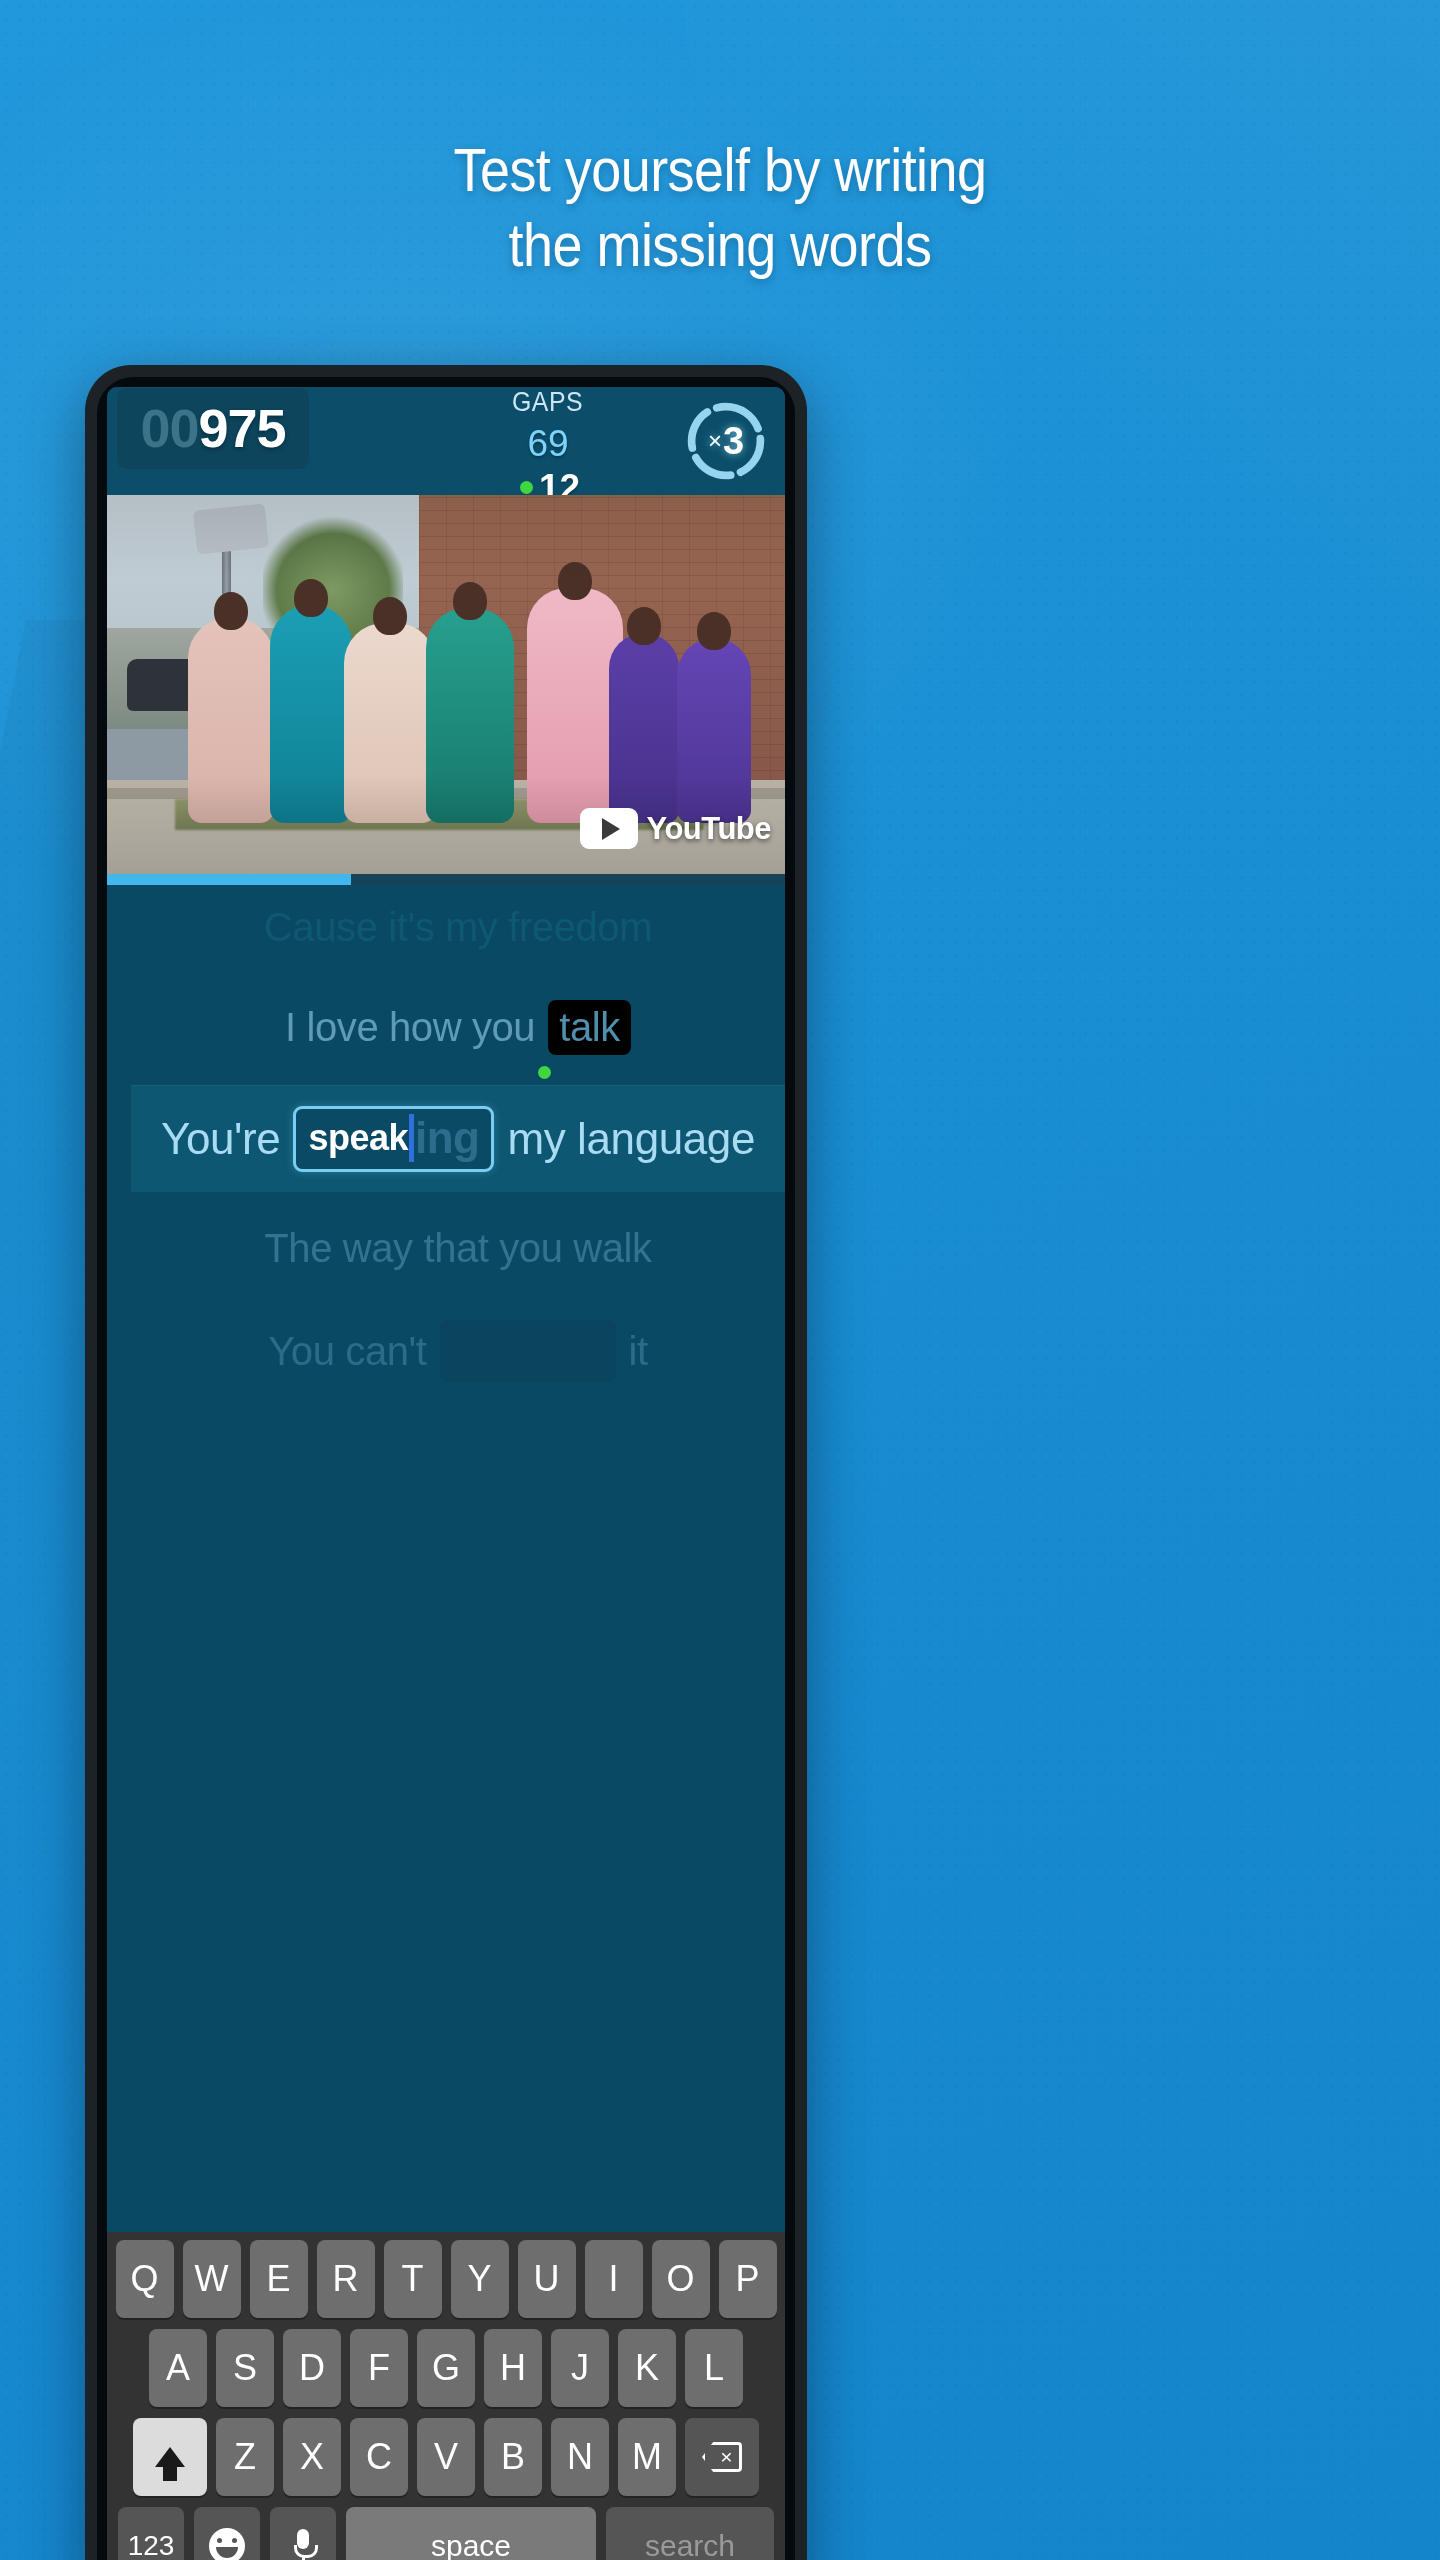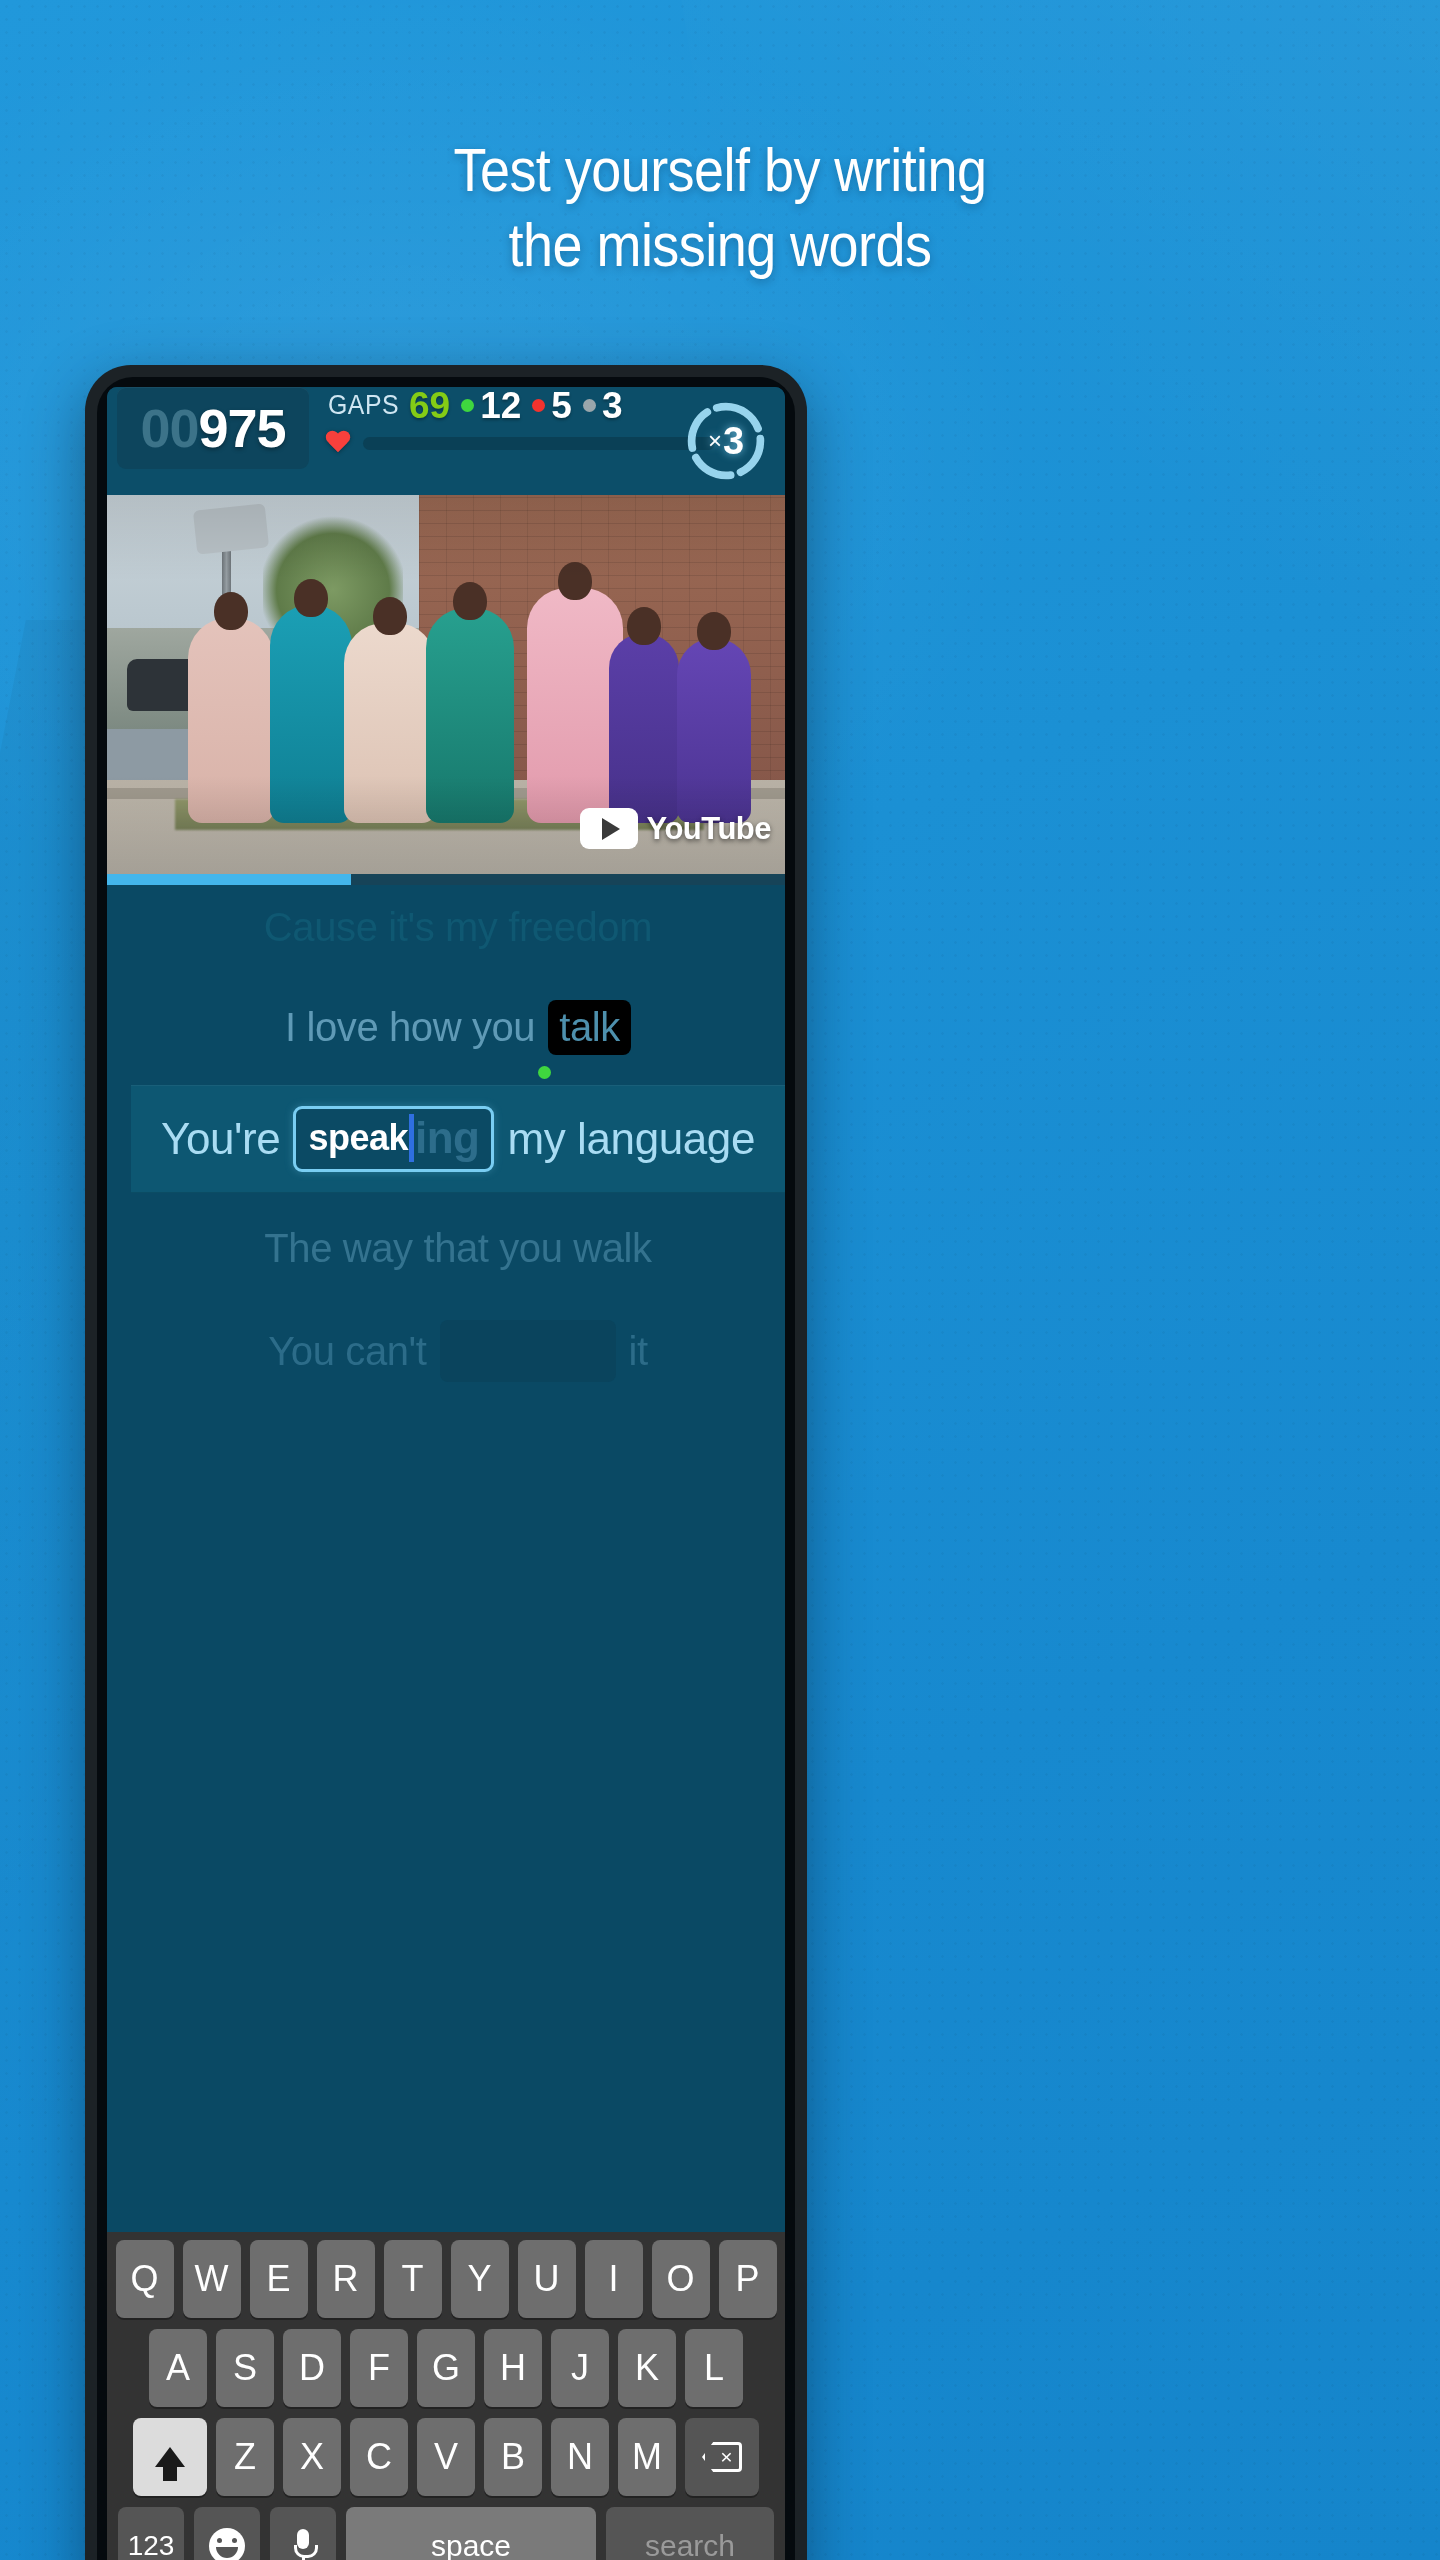--- a/index.html
+++ b/index.html
@@ -88,23 +88,23 @@
     background:#0d455d;
     border-radius:9px;
     display:flex; align-items:center; justify-content:center;
     box-shadow:inset 0 1px 0 rgba(255,255,255,0.05);
   }
   .score-txt { font-size:54px; font-weight:700; letter-spacing:-1px; line-height:1; }
   .score-dim { color:#3c7389; }
   .score-lit { color:#ffffff; text-shadow:0 2px 4px rgba(0,0,0,0.35); }
 
   .hud-mid { flex:1; padding-left:16px; display:flex; flex-direction:column; gap:7px; }
-  .gaps-row { display:flex; align-items:center; gap:7px; }
+  .gaps-row { display:flex; align-items:center; gap:7px;flex-direction:column; }
   .gaps-label { color:#cfe6f2; font-size:27px; letter-spacing:.5px; transform:scaleX(.92); }
-  .gaps-total { color:#84cc16; font-size:37px; font-weight:700; line-height:1; text-shadow:0 2px 3px rgba(0,0,0,.3); }
+  .gaps-total { color:#7dd3fc; font-size:37px; font-weight:400; line-height:1; text-shadow:0 2px 3px rgba(0,0,0,.3); }
   .dotnum { display:flex; align-items:center; gap:6px; margin-left:4px; }
   .dot { width:13px; height:13px; border-radius:50%; display:block; }
   .dot.green { background:#3fd63f; }
   .dot.red { background:#f3332e; }
   .dot.gray { background:#9aa6ab; }
   .dotnum span.n { color:#ffffff; font-size:37px; font-weight:700; line-height:1; text-shadow:0 2px 3px rgba(0,0,0,.3); }
 
   .life-row { display:flex; align-items:center; gap:12px; padding-right:56px; }
   .heart {
     width:26px; height:24px; position:relative; flex:0 0 auto;

